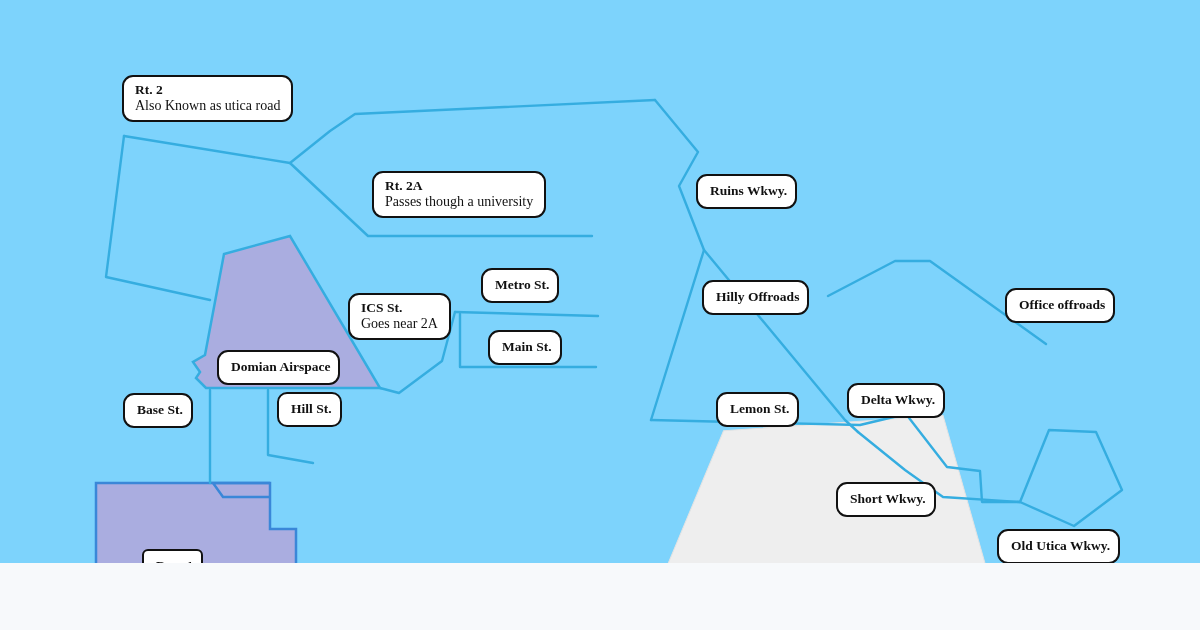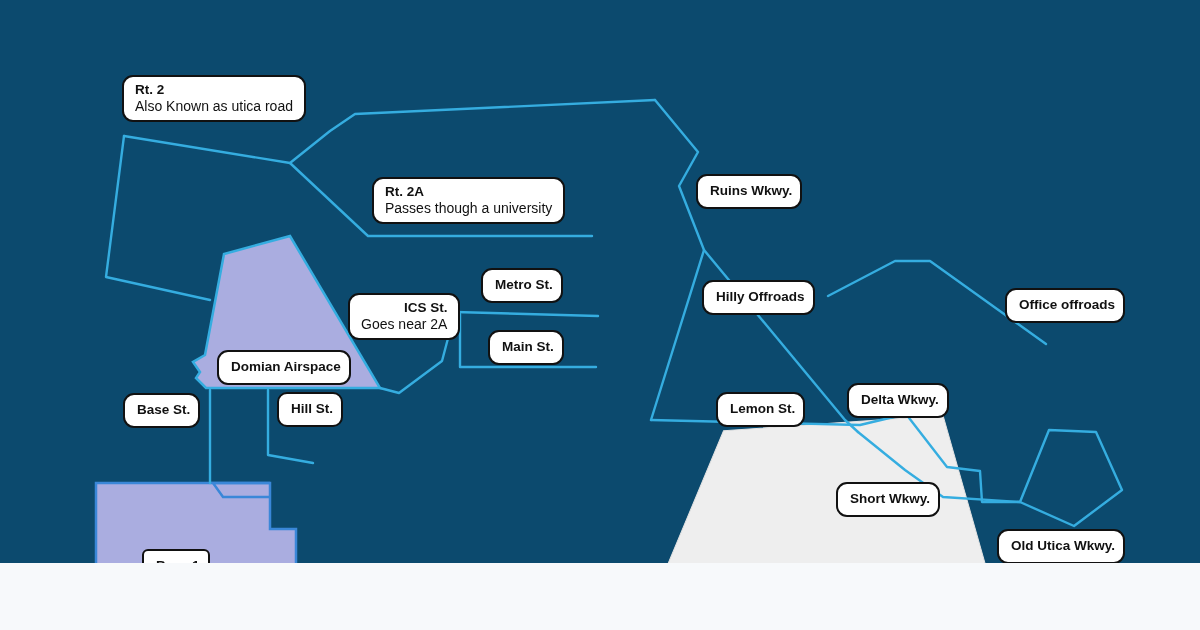--- a/index.html
+++ b/index.html
@@ -5,23 +5,23 @@
 <style>
   html, body {
     margin: 0;
     padding: 0;
     background: #f7f9fb;
   }
   #map-root {
     position: relative;
     width: 1200px;
     height: 563px;
-    background: #0c4a6e;
+    background: #7dd3fc;
     overflow: hidden;
-    font-family: Liberation Sans, sans-serif;
+    font-family: Liberation Serif, serif;
   }
   #map-svg {
     position: absolute;
     left: 0;
     top: 0;
     width: 1200px;
     height: 630px;
   }
   .map-label {
     position: absolute;
@@ -91,25 +91,25 @@
 
     <polygon points="1049,430 1096,432 1122,490 1074,526 1020,502" fill="none" stroke="#35ade0" stroke-width="2.4" stroke-linejoin="round"></polygon>
 
   </svg>
 
   <div id="label-layer">
       <div class="map-label" style="left: 122px; top: 75px;">
         <span class="lbl-title">Rt. 2</span>
         <span class="lbl-sub">Also Known as utica road</span>
       </div>
-      <div class="map-label" style="left: 372px; top: 177px;">
+      <div class="map-label" style="left: 372px; top: 171px;">
         <span class="lbl-title">Rt. 2A</span>
         <span class="lbl-sub">Passes though a university</span>
       </div>
-      <div class="map-label" style="left: 348px; top: 293px; text-align: right;">
+      <div class="map-label" style="left: 348px; top: 293px;">
         <span class="lbl-title">ICS St.</span>
         <span class="lbl-sub">Goes near 2A</span>
       </div>
       <div class="map-label single" style="left: 481px; top: 268px;">
         <span class="lbl-title">Metro St.</span>
       </div>
       <div class="map-label single" style="left: 488px; top: 330px; border-radius: 11px;">
         <span class="lbl-title">Main St.</span>
       </div>
       <div class="map-label single" style="left: 217px; top: 350px;">

